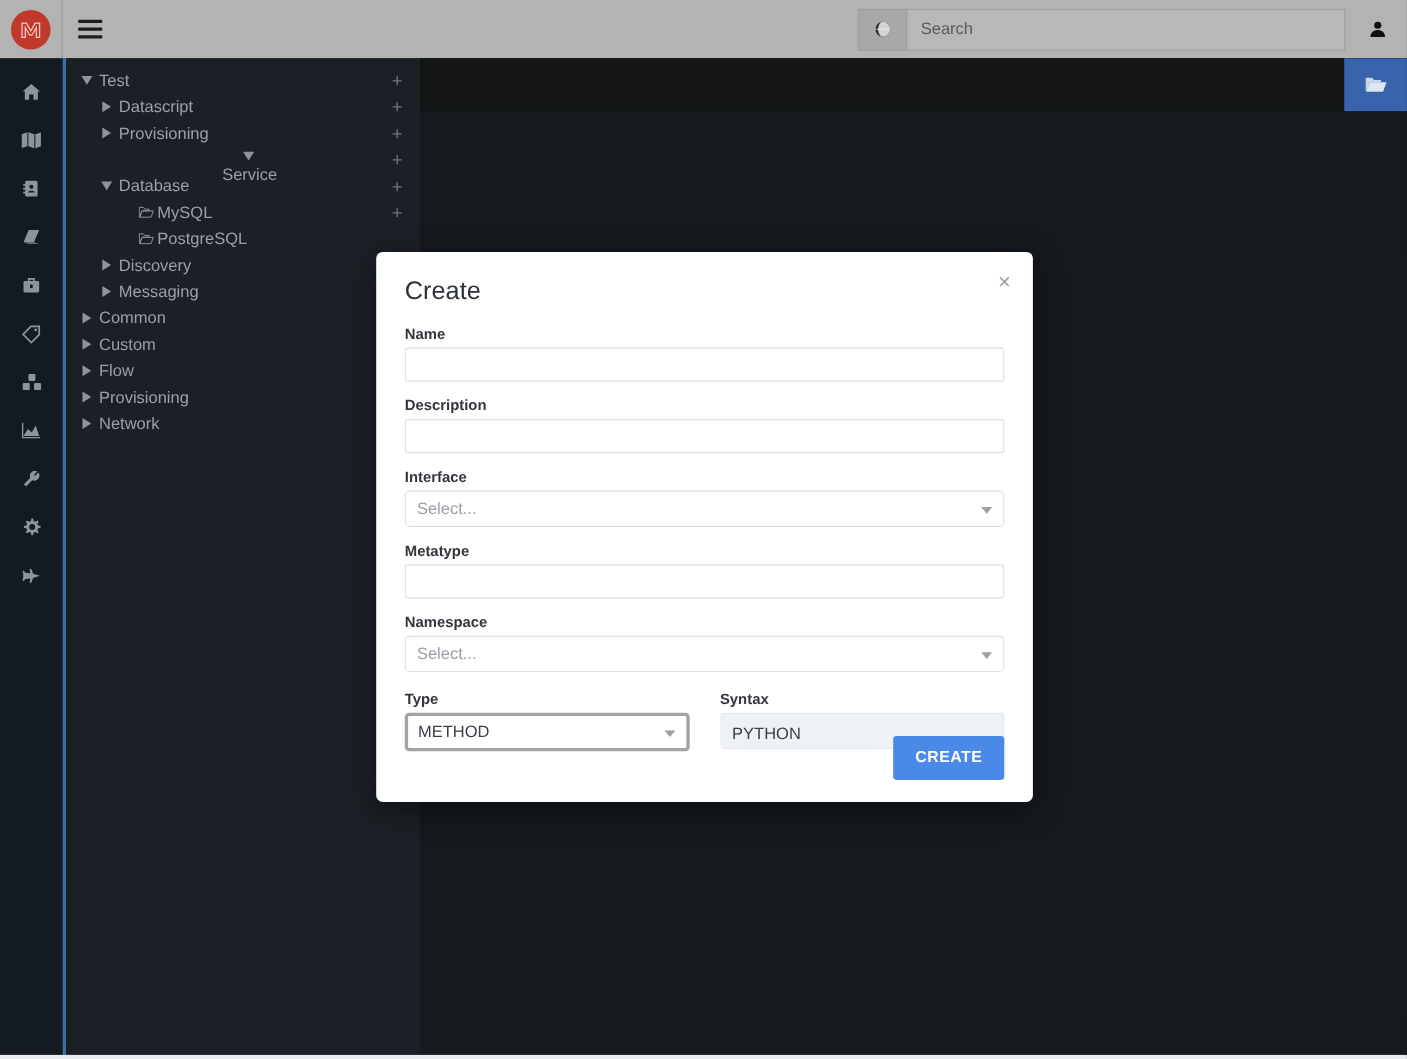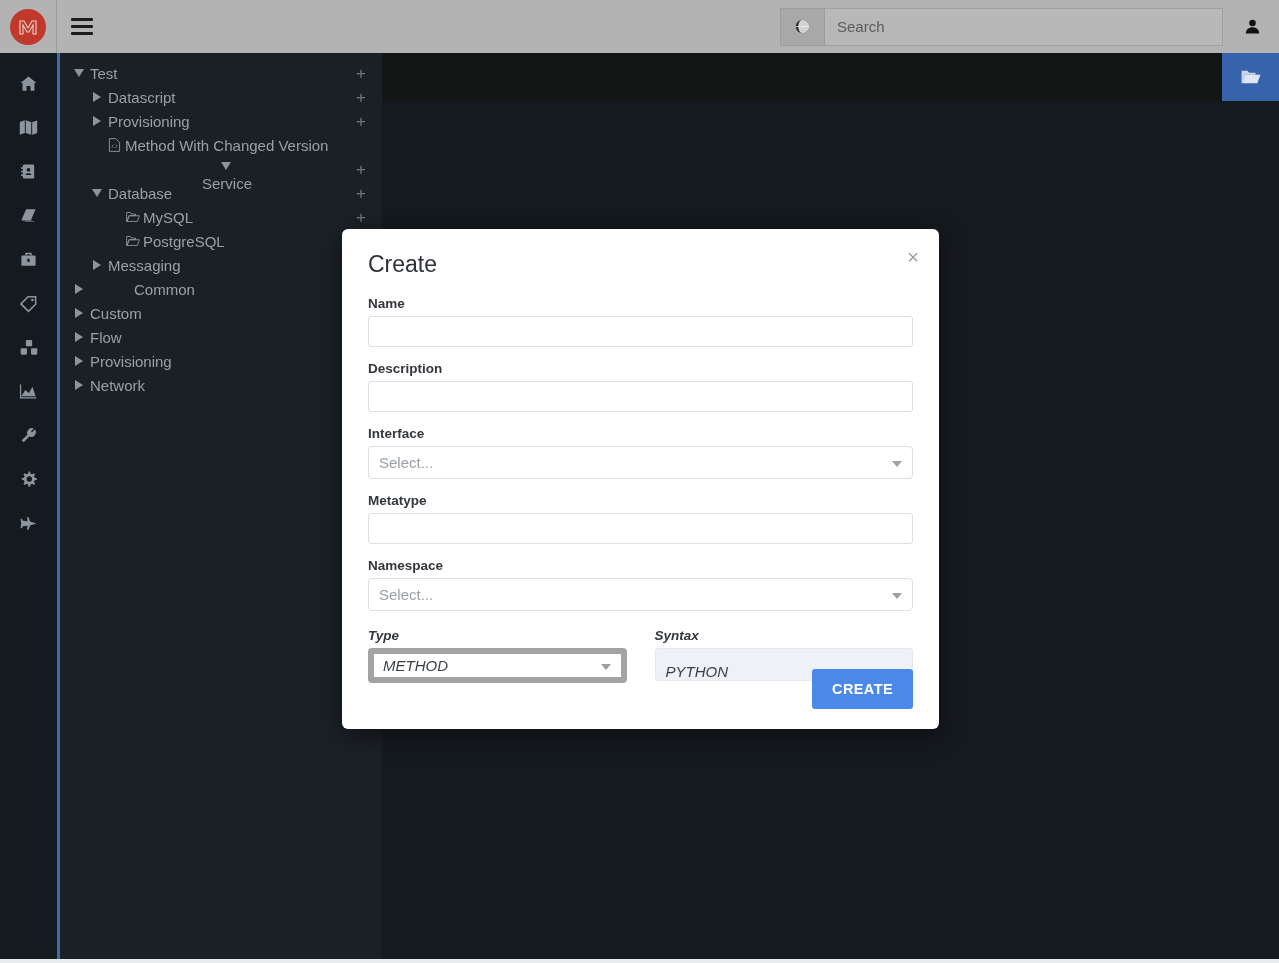--- a/index.html
+++ b/index.html
@@ -206,35 +206,35 @@
     cursor: pointer;
   }
   .sel-arrow {
     position: absolute; right: 10px; top: 50%;
     margin-top: -2px;
     width: 0; height: 0;
     border-left: 5px solid transparent;
     border-right: 5px solid transparent;
     border-top: 6px solid #9aa0a6;
   }
-  .row2 { display: flex; gap: 28px; margin-top: 17px; font-style: italic; }
+  .row2 { display: flex; gap: 28px; margin-top: 17px; }
   .col { flex: 1 1 0; }
   .sel-box.focused {
-    border: 6px solid #a3a3a3;
+    border: 3px solid #a3a3a3;
     color: #3a3f45;
     height: 35px;
     padding: 0 9px;
   }
   .readonly-input {
     width: 100%; height: 33px;
     border: 1px solid #e6e9ec; border-radius: 3px;
-    background: #eef1f5; padding: 14px 10px;
+    background: #eef1f5; padding: 4px 10px;
     font-size: 15px; color: #3a3f45;
     font-family: "Liberation Sans", sans-serif;
-    display: flex; align-items: flex-start;
+    display: flex; align-items: flex-end;
   }
   .modal-footer {
     position: absolute; right: 26px; bottom: 20px;
   }
   .create-btn {
     background: #4a89e8; color: #fff;
     border: none; border-radius: 3px;
     padding: 0 20px; height: 40px;
     font-size: 14.5px; font-weight: bold;
     letter-spacing: 0.4px;
@@ -372,30 +372,20 @@
       <span class="tw-label">Datascript</span>
       <span class="tw-plus">+</span>
     </div>
     <div class="tree-row" style="padding-left: 28px;">
       <span class="tw-caret">
         <i class="caret-right"></i>
       </span>
       <span class="tw-label">Provisioning</span>
       <span class="tw-plus">+</span>
     </div>
-    <div class="tree-row" style="padding-left: 28px;">
-      <span class="tw-caret"></span>
-      <span class="tw-icon">
-        <svg width="13" height="14" viewBox="0 0 20 22">
-          <path d="M2 1 H12 L18 7 V21 H2 Z" fill="none" stroke="#8d959c" stroke-width="1.5"></path>
-          <path d="M8.3 10.5 L6 13 L8.3 15.5 M11.7 10.5 L14 13 L11.7 15.5" fill="none" stroke="#8d959c" stroke-width="1.3"></path>
-        </svg>
-      </span>
-      <span class="tw-label">Method With Changed Version</span>
-    </div>
     <div class="tree-row" style="padding-left: 10px; flex-direction: column;">
       <span class="tw-caret">
         <i class="caret-down"></i>
       </span>
       <span class="tw-label">Service</span>
       <span class="tw-plus">+</span>
     </div>
     <div class="tree-row" style="padding-left: 28px;">
       <span class="tw-caret">
         <i class="caret-down"></i>
@@ -421,23 +411,29 @@
           <path d="M1 16 V2 H7 L9 4.5 H15 V7 H4.8 L1.6 16 Z" fill="none" stroke="#8d959c" stroke-width="1.4"></path>
           <path d="M4.8 7 H21 L17.8 16 H1.6 Z" fill="none" stroke="#8d959c" stroke-width="1.4"></path>
         </svg>
       </span>
       <span class="tw-label">PostgreSQL</span>
     </div>
     <div class="tree-row" style="padding-left: 28px;">
       <span class="tw-caret">
         <i class="caret-right"></i>
       </span>
+      <span class="tw-label">Discovery</span>
+    </div>
+    <div class="tree-row" style="padding-left: 28px;">
+      <span class="tw-caret">
+        <i class="caret-right"></i>
+      </span>
       <span class="tw-label">Messaging</span>
     </div>
-    <div class="tree-row" style="padding-left: 10px; gap: 44px;">
+    <div class="tree-row" style="padding-left: 10px;">
       <span class="tw-caret">
         <i class="caret-right"></i>
       </span>
       <span class="tw-label">Common</span>
     </div>
     <div class="tree-row" style="padding-left: 10px;">
       <span class="tw-caret">
         <i class="caret-right"></i>
       </span>
       <span class="tw-label">Custom</span>

